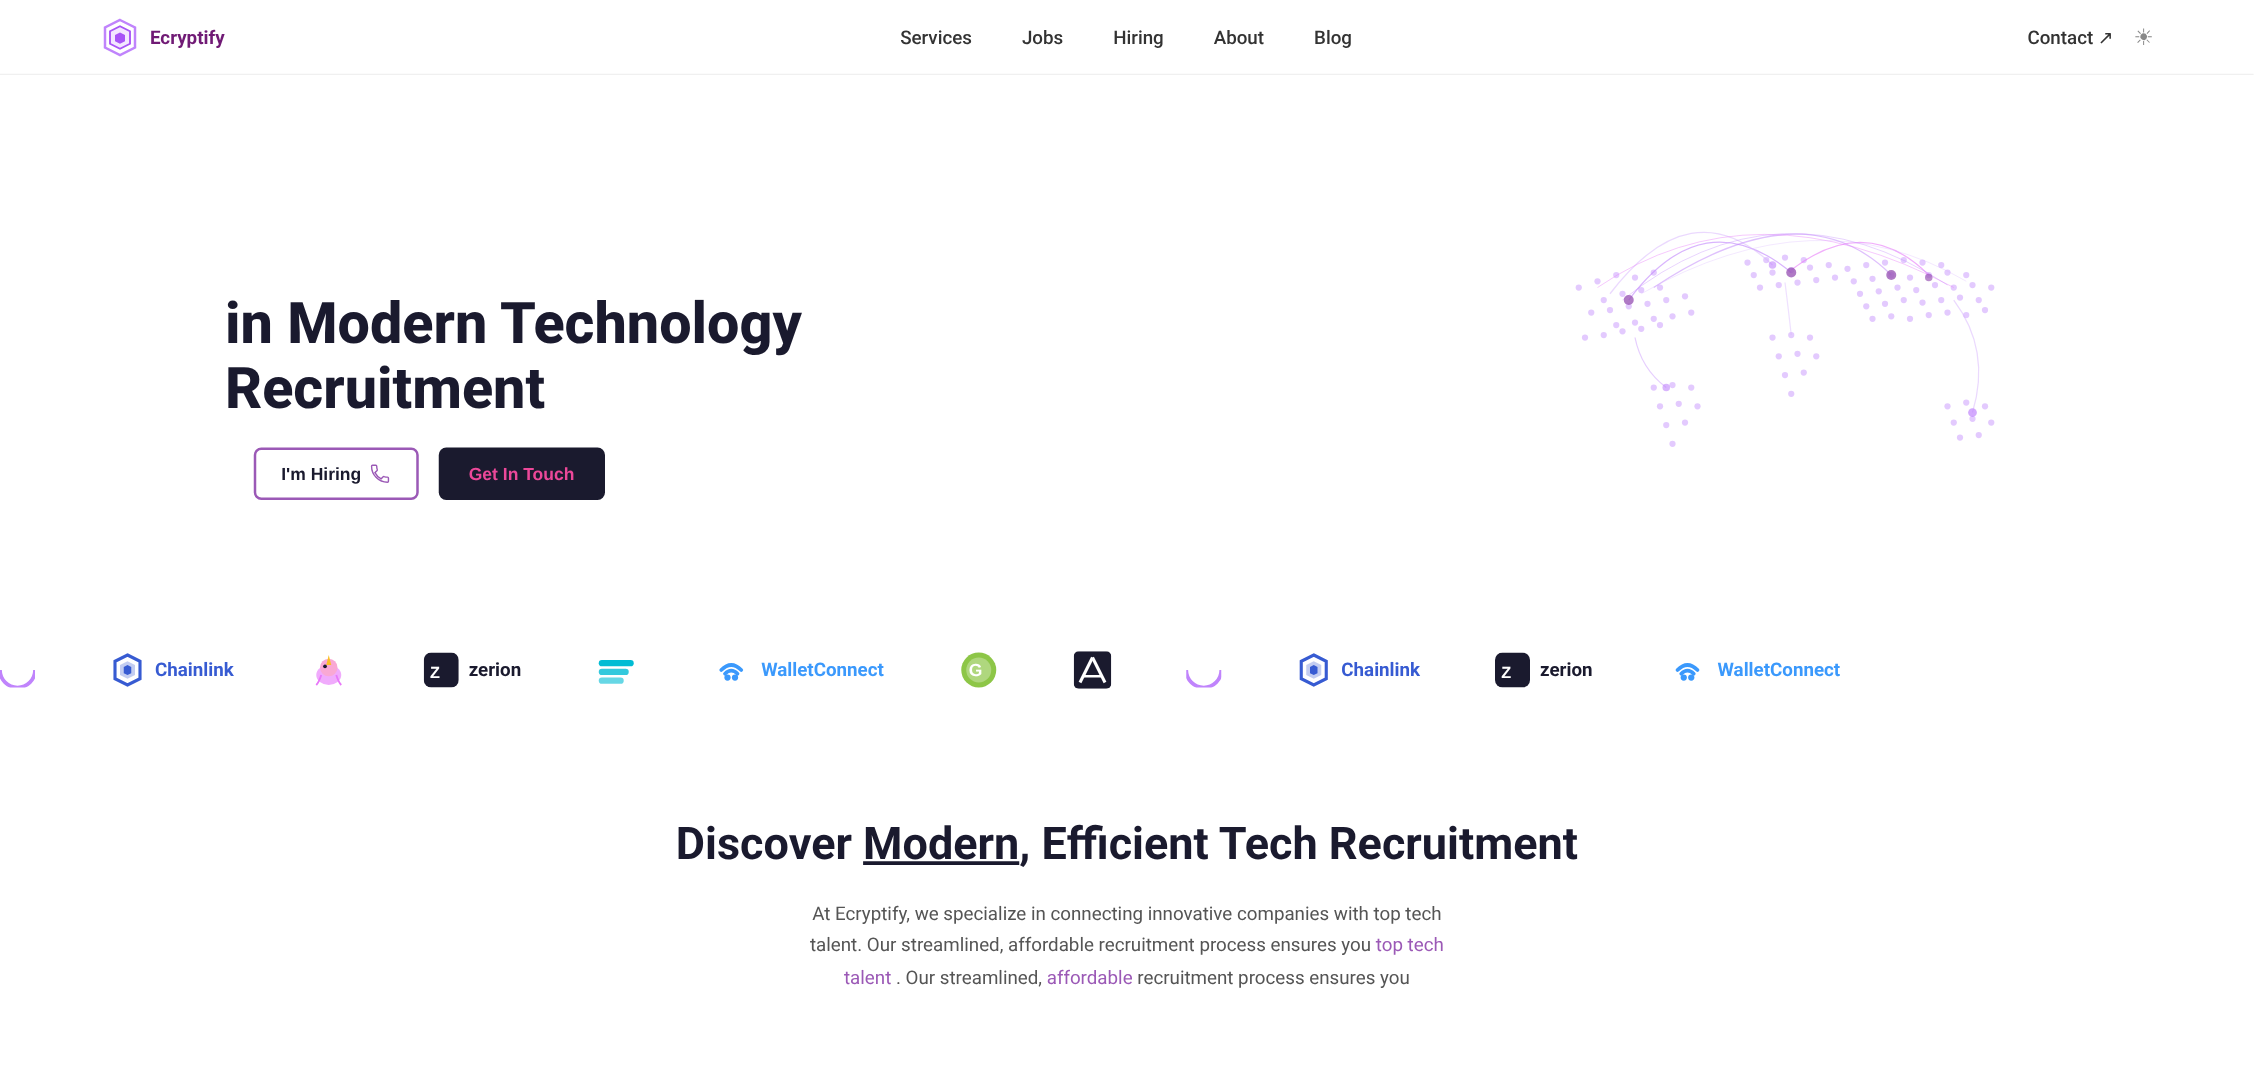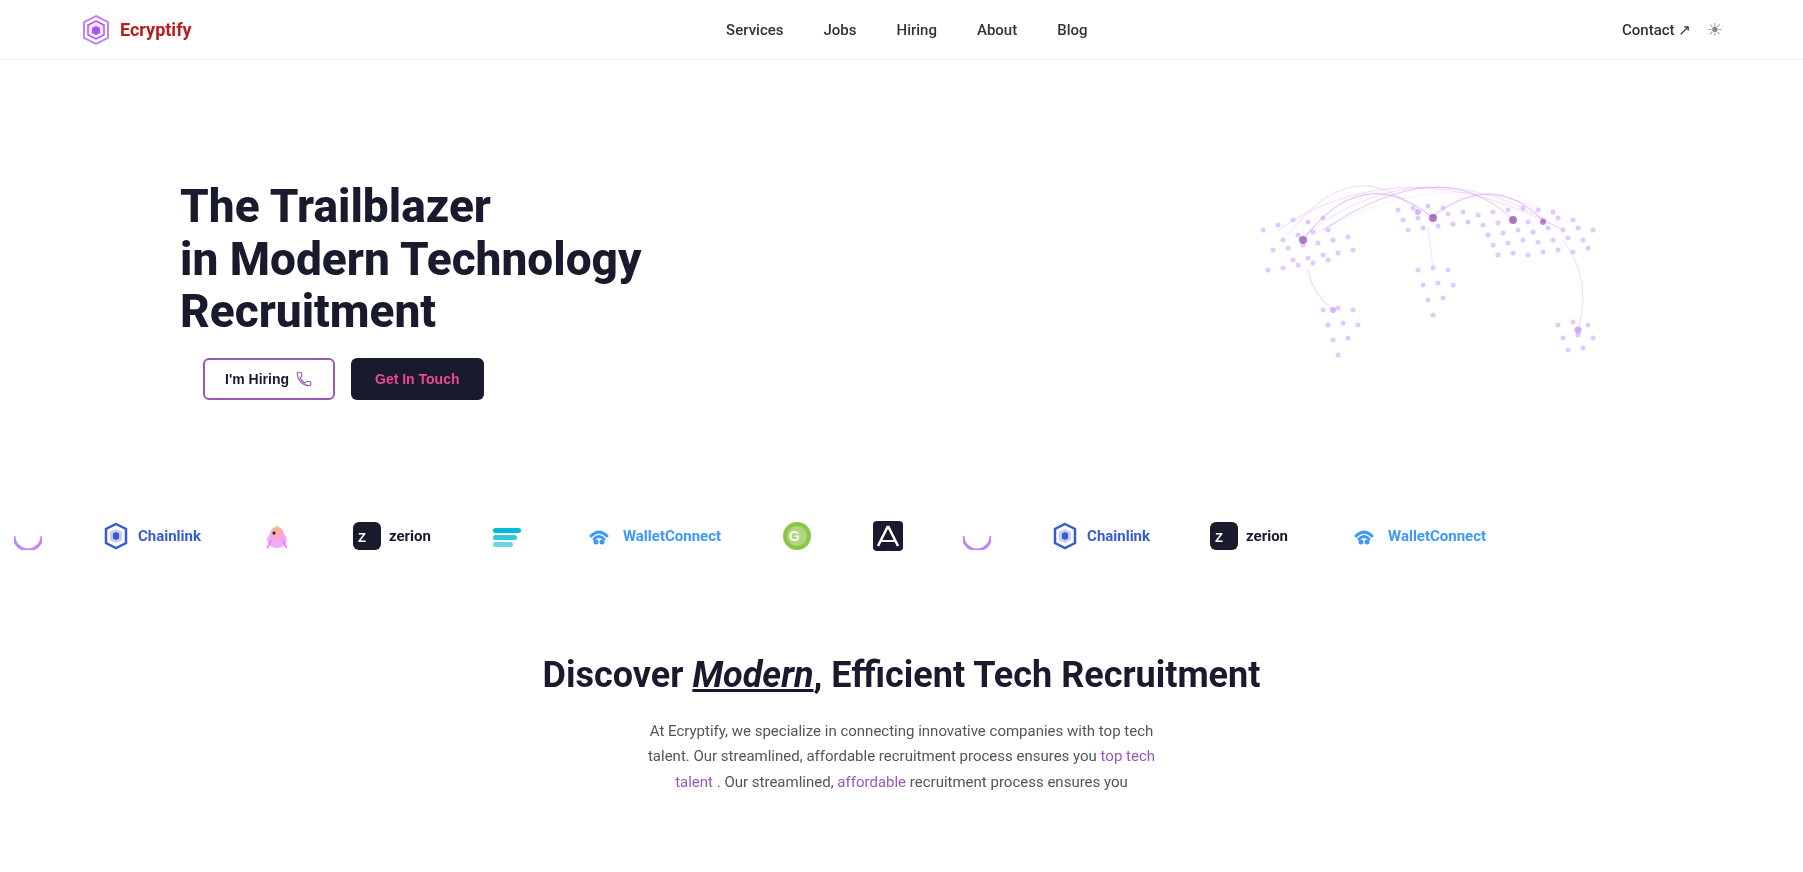--- a/index.html
+++ b/index.html
@@ -4,21 +4,21 @@
   <style>
     * { margin: 0; padding: 0; box-sizing: border-box; }
     body { font-family: -apple-system, BlinkMacSystemFont, 'Segoe UI', Roboto, sans-serif; background: #fff; color: #1a1a2e; overflow-x: hidden; }
 
     
     nav {
       display: flex; align-items: center; justify-content: space-between;
       padding: 0 80px; height: 60px; border-bottom: 1px solid #f0f0f0;
       position: sticky; top: 0; background: #fff; z-index: 100;
     }
-    .nav-logo { display: flex; align-items: center; gap: 8px; font-weight: 700; font-size: 18px; color: #b91c1c; text-decoration: none; }
+    .nav-logo { display: flex; align-items: center; gap: 8px; font-weight: 700; font-size: 15px; color: #701a75; text-decoration: none; }
     .logo-icon { width: 32px; height: 32px; }
     .nav-links { display: flex; gap: 40px; align-items: center; }
     .nav-links a { text-decoration: none; color: #333; font-size: 15px; font-weight: 500; }
     .nav-right { display: flex; align-items: center; gap: 16px; }
     .contact-link { text-decoration: none; color: #333; font-size: 15px; font-weight: 500; display: flex; align-items: center; gap: 4px; }
     .theme-btn { background: none; border: none; cursor: pointer; font-size: 18px; color: #888; }
 
     
     .hero {
       display: flex; align-items: center; justify-content: space-between;
@@ -39,35 +39,35 @@
       border: none; font-size: 14px; font-weight: 600; border-radius: 6px; cursor: pointer;
     }
 
     
     .hero-right { flex: 1; display: flex; justify-content: flex-end; align-items: center; position: relative; }
     .partner-item { display: flex; align-items: center; gap: 8px; font-size: 15px; font-weight: 600; white-space: nowrap; }
 
     
     .discover { padding: 80px 180px 40px; text-align: center; }
     .discover-title { font-size: 36px; font-weight: 700; color: #1a1a2e; line-height: 1.3; margin-bottom: 20px; }
-    .discover-title .underline { text-decoration: underline; font-style: italic; }
+    .discover-title .underline { text-decoration: underline; }
     .discover-subtitle { font-size: 15px; color: #555; line-height: 1.7; max-width: 520px; margin: 10px auto; }
     .discover-subtitle .link { color: #9b59b6; }
 
     
     @keyframes marquee {
       0% { transform: translateX(0); }
       100% { transform: translateX(-50%); }
     }
     .partners-track {
       display: flex; gap: 60px; align-items: center;
       animation: marquee 20s linear infinite;
       width: max-content;
     }
-    .partners-wrapper { overflow: hidden; width: 100%; padding: 20px 14px; text-align: center; }
+    .partners-wrapper { overflow: hidden; width: 100%; padding: 20px 0; text-align: center; }
 
     
     .map-svg { width: 420px; height: 300px; }
   </style>
 </head>
 <body>
 
 <nav>
   <a class="nav-logo" href="#">
     <svg class="logo-icon" viewBox="0 0 32 32" fill="none" xmlns="http://www.w3.org/2000/svg">
@@ -88,21 +88,21 @@
 
   <div class="nav-right">
     <a class="contact-link" href="#">Contact ↗</a>
     <button class="theme-btn">☀</button>
   </div>
 </nav>
 
 <section class="hero">
   <div class="hero-left">
     <h1 class="hero-title">
-      <span>The Trailblazer</span><br>
+      <br>
       <span>in Modern Technology Recruitment</span>
     </h1>
     <div class="hero-buttons">
       <button class="btn-hiring">
         <span>I'm Hiring</span>
         <svg width="18" height="18" viewBox="0 0 24 24" fill="none">
           <path d="M6.6 10.8c1.4 2.8 3.8 5.1 6.6 6.6l2.2-2.2c.3-.3.7-.4 1-.2 1.1.4 2.3.6 3.6.6.6 0 1 .4 1 1V20c0 .6-.4 1-1 1-9.4 0-17-7.6-17-17 0-.6.4-1 1-1h3.5c.6 0 1 .4 1 1 0 1.3.2 2.5.6 3.6.1.3 0 .7-.2 1L6.6 10.8z" stroke="#9b59b6" stroke-width="1.5" fill="none"></path>
         </svg>
       </button>
       <button class="btn-touch">

